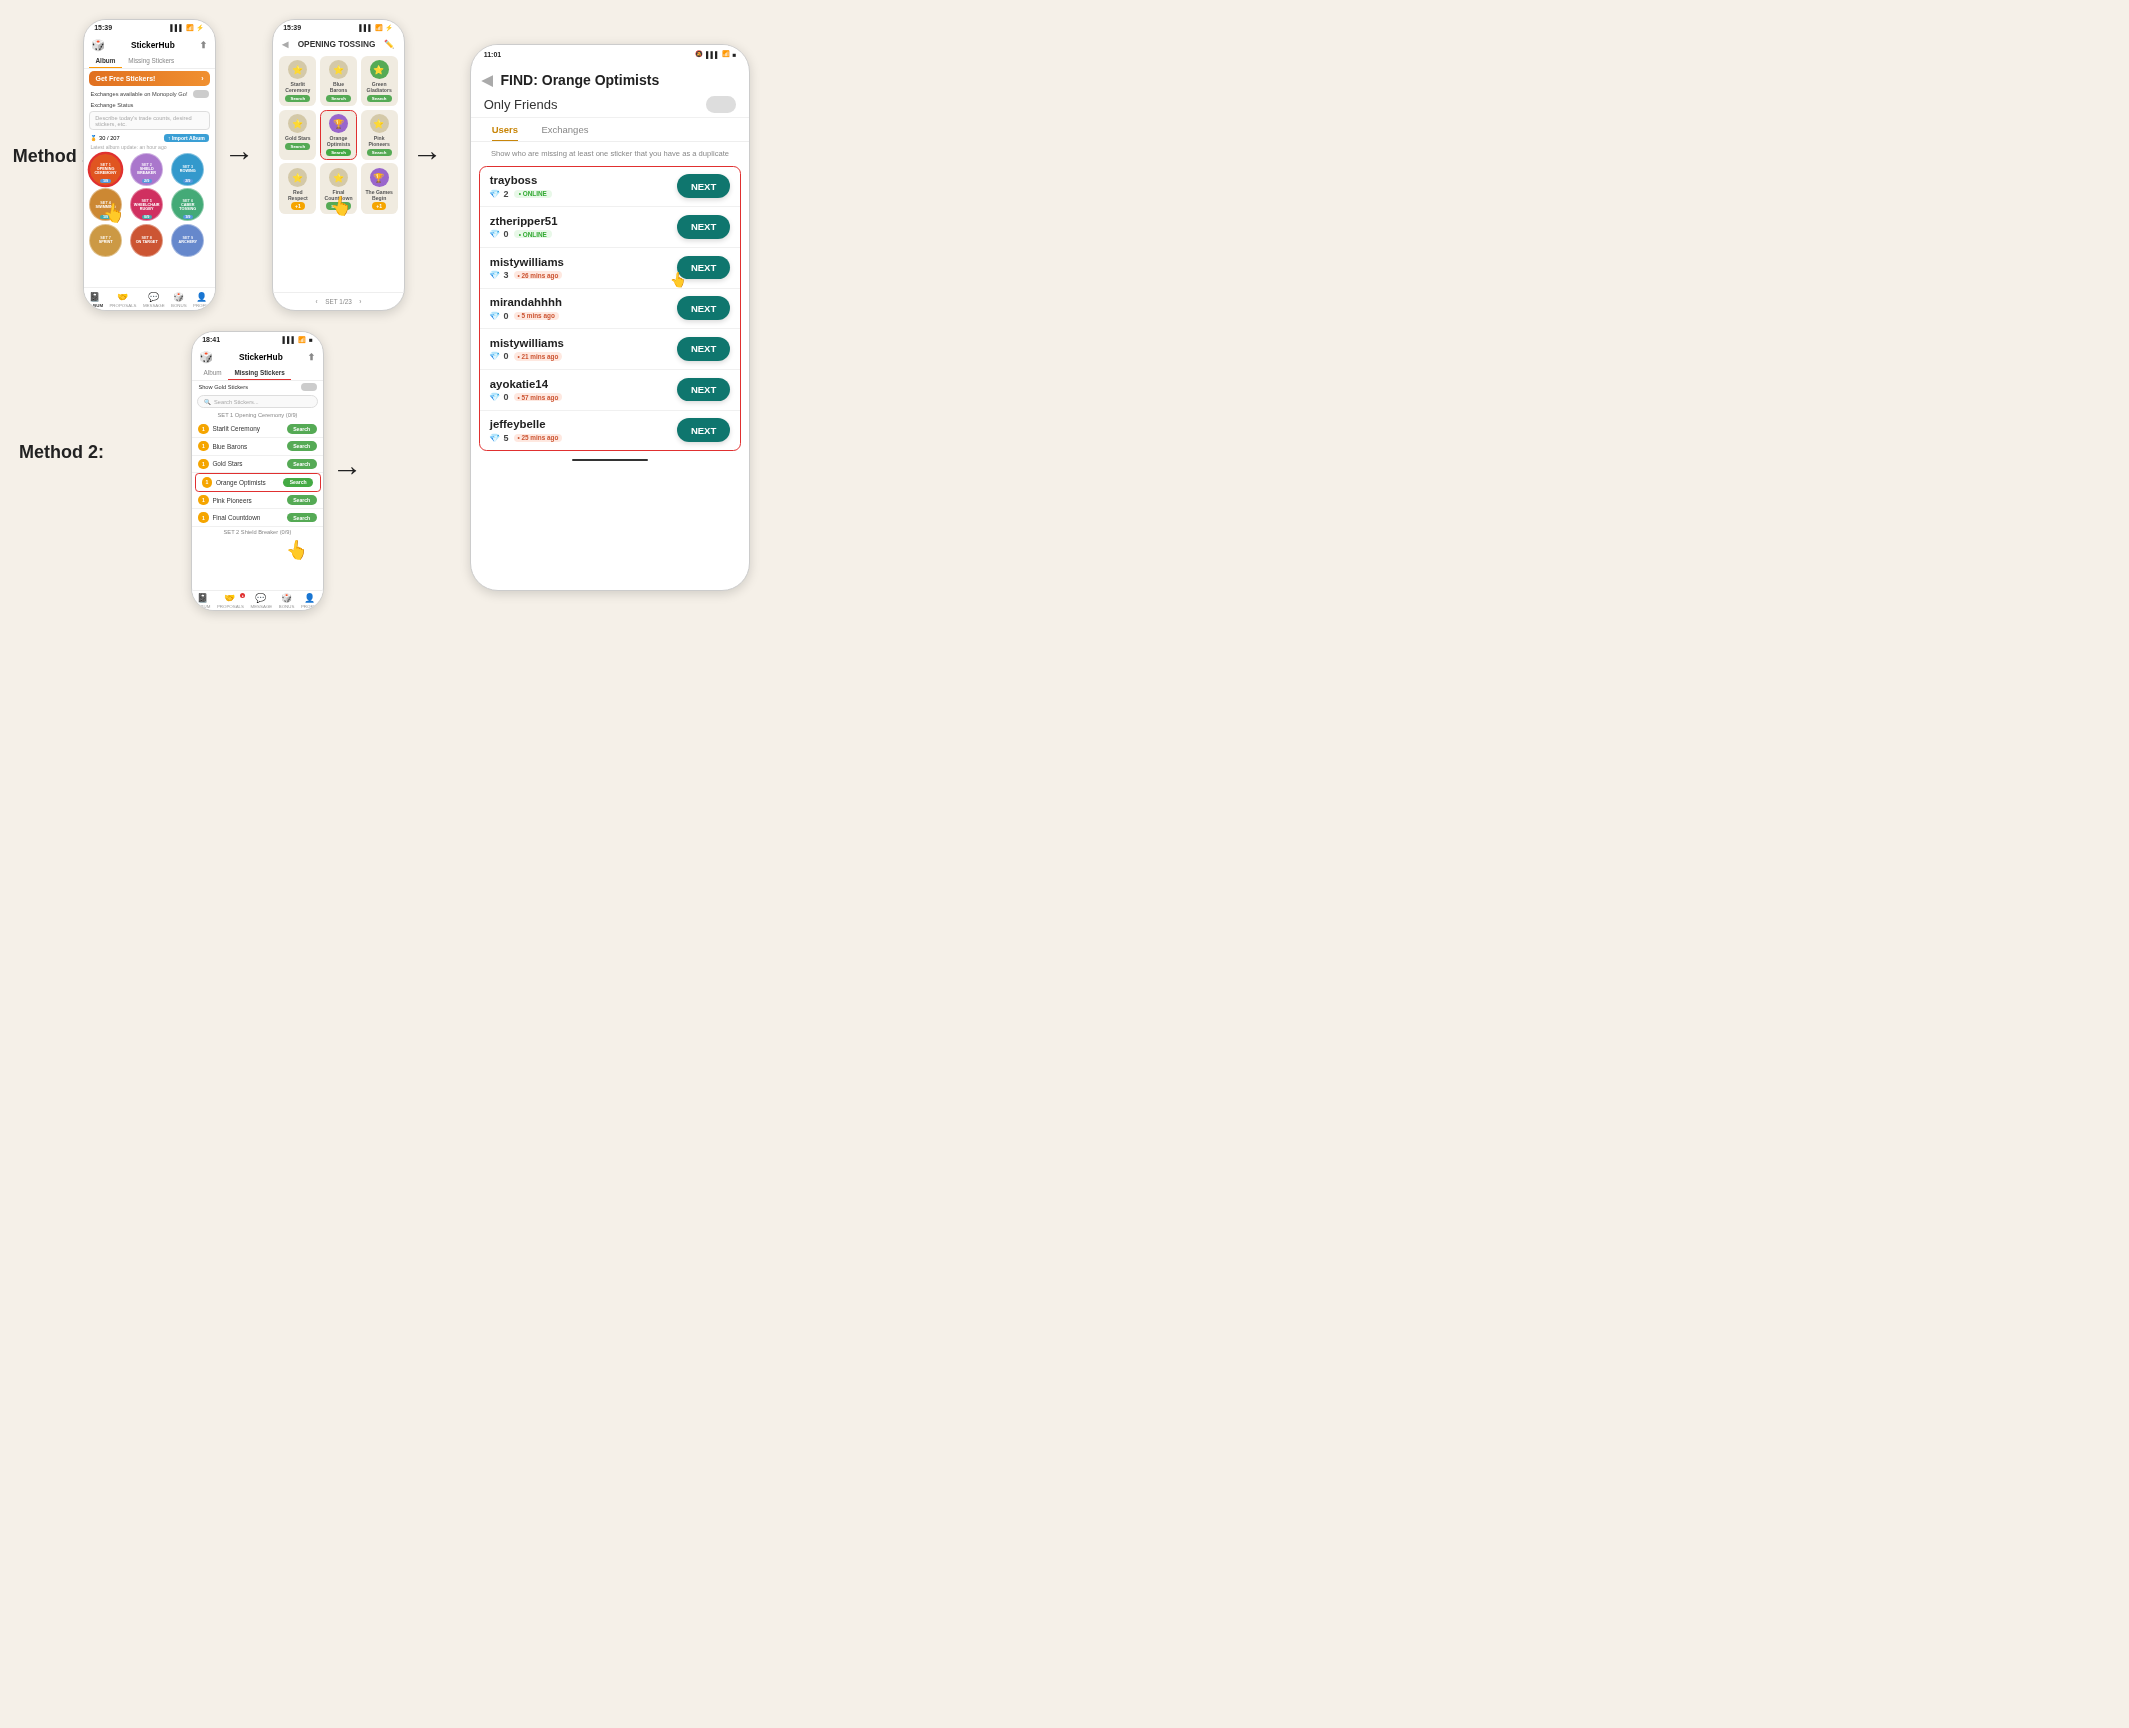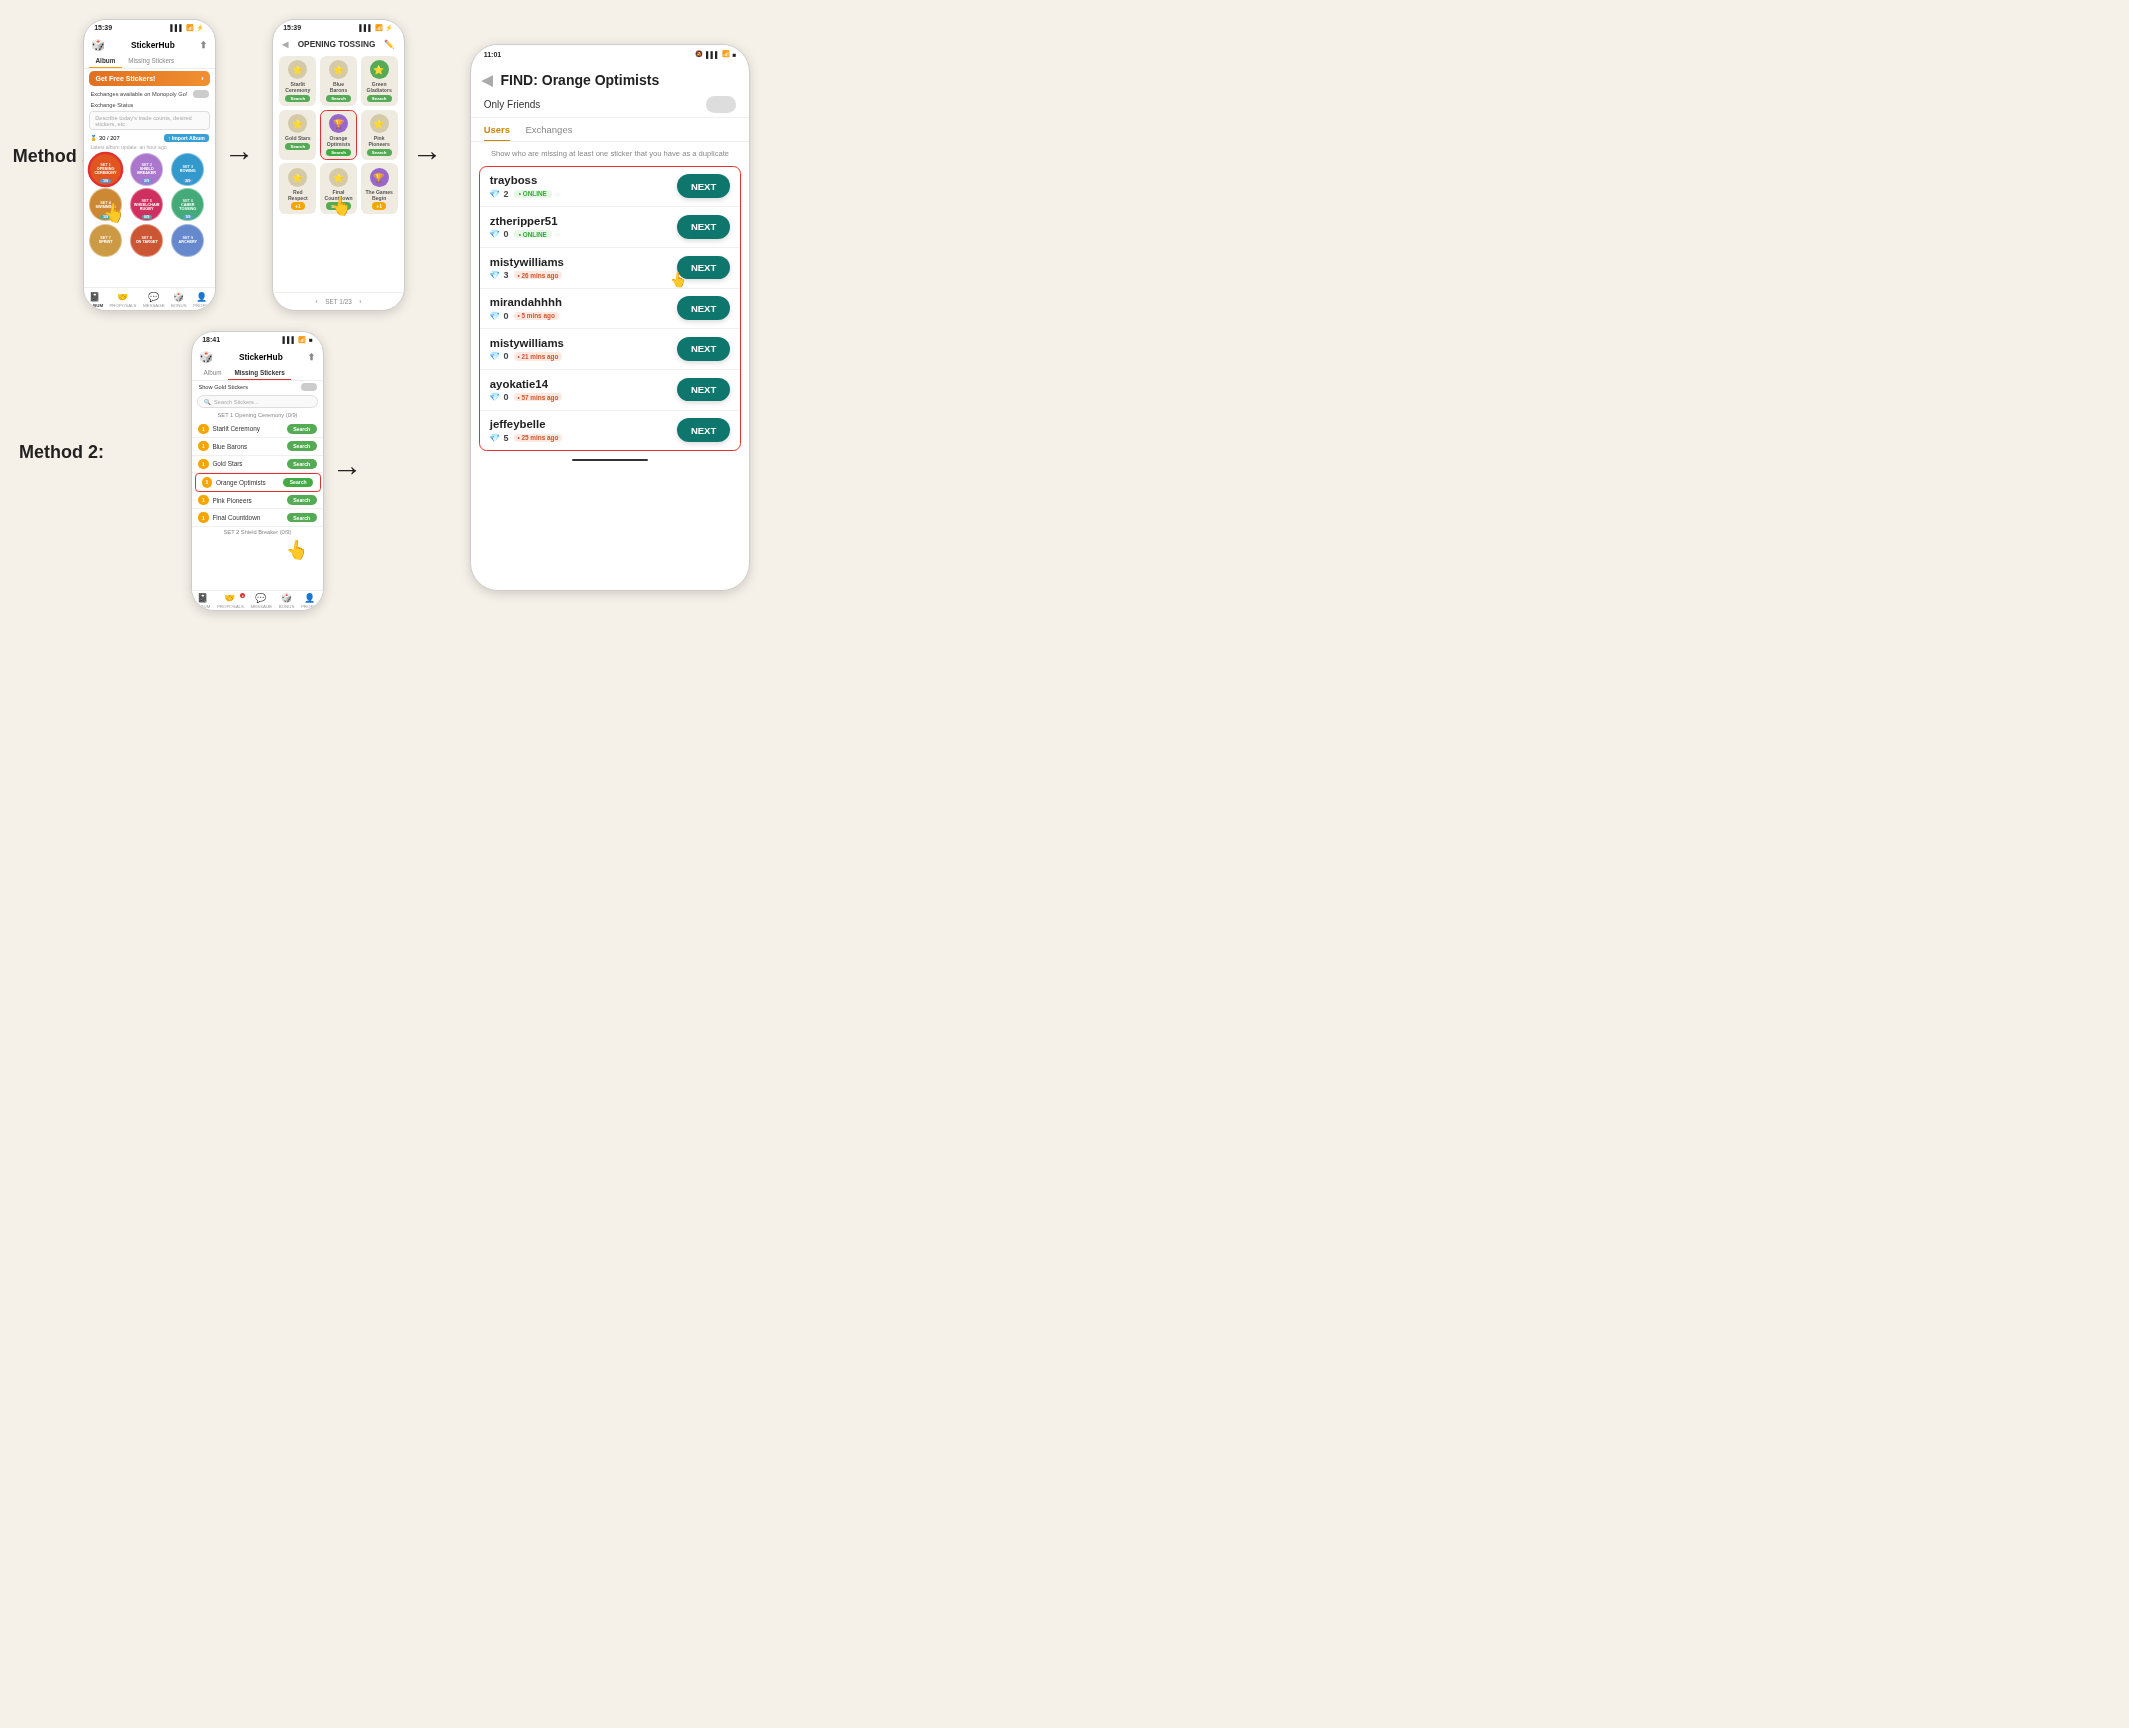--- a/index.html
+++ b/index.html
@@ -401,41 +401,42 @@
     .find-title {
       font-size: 14px;
       font-weight: 700;
       color: #222;
     }
     .find-only-friends {
       display: flex;
       justify-content: space-between;
       align-items: center;
       padding: 3.8px 12.7px;
-      font-size: 10px;
+      font-size: 13px;
       color: #333;
       border-bottom: 0.6px solid #f0f0f0;
     }
     .toggle-lg {
       width: 30.5px; height: 16.5px;
       background: #ddd;
       border-radius: 8.3px;
       position: relative;
     }
     .find-user-tabs {
       display: flex;
       padding: 6.4px 12.7px 0;
       gap: 15.3px;
       border-bottom: 0.6px solid #eee;
     }
     .find-tab {
       font-size: 9.5px;
       padding-bottom: 5.1px;
       color: #888;
       cursor: pointer;
+      margin-left: 8px;
     }
     .find-tab.active {
       color: #c8860a;
       font-weight: 700;
       border-bottom: 1.3px solid #c8860a;
     }
     .find-subtitle {
       font-size: 7.6px;
       color: #888;
       text-align: center;

